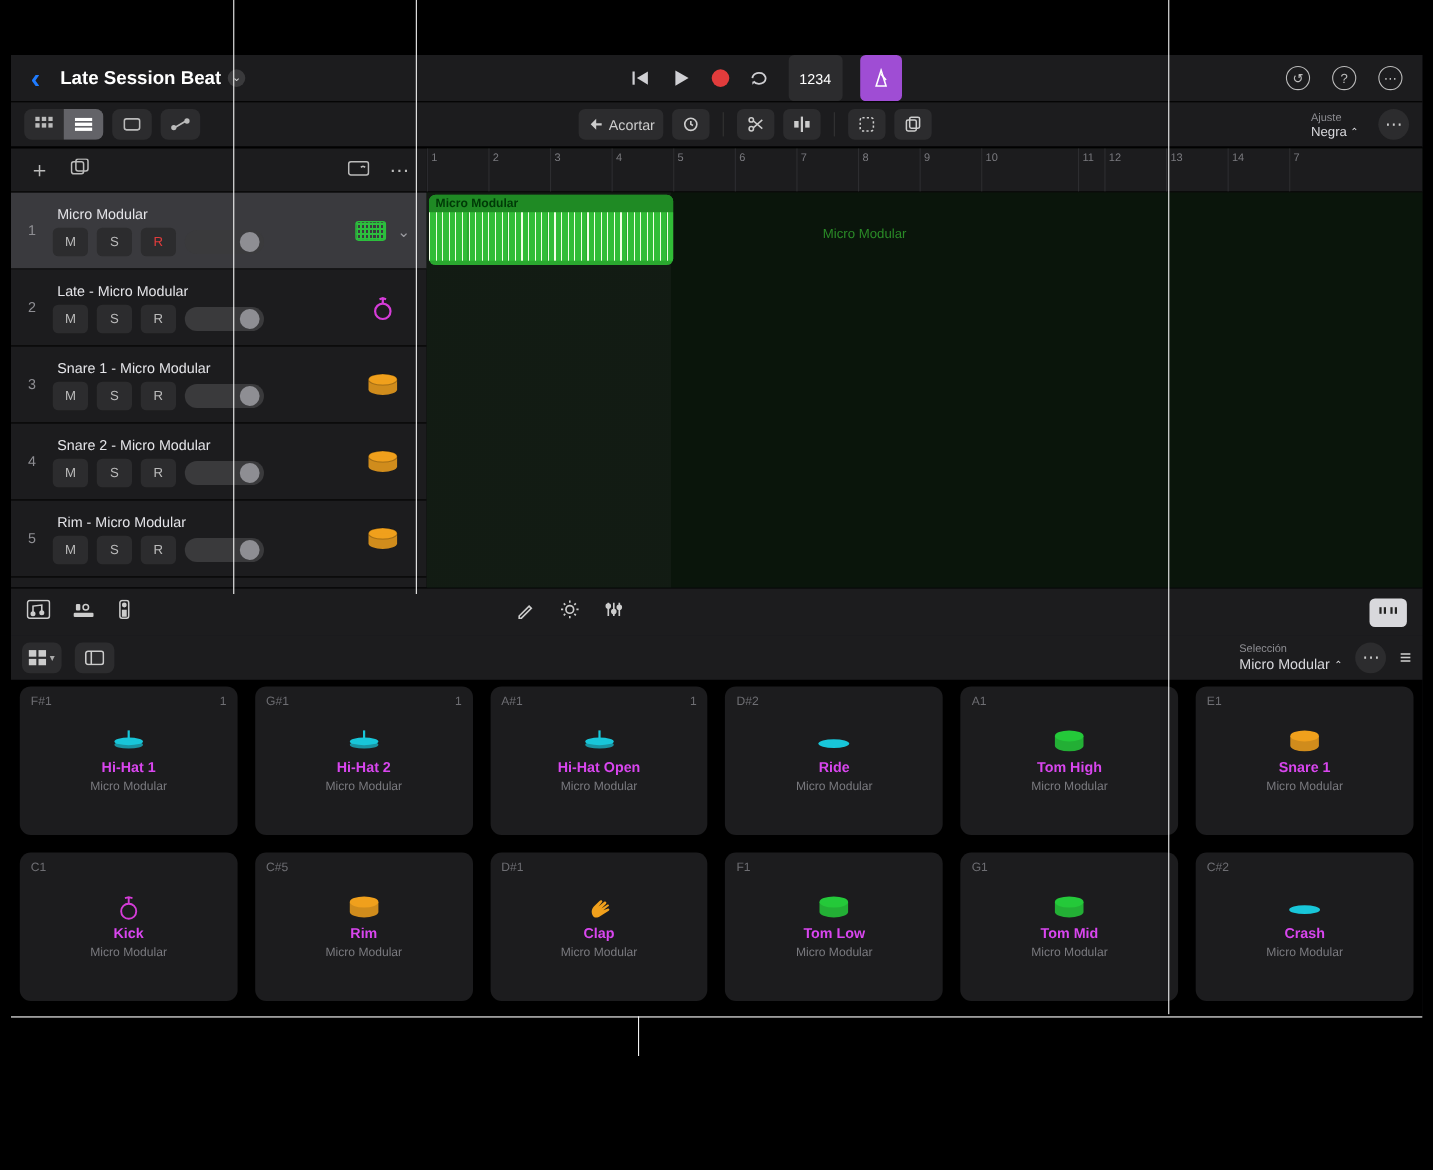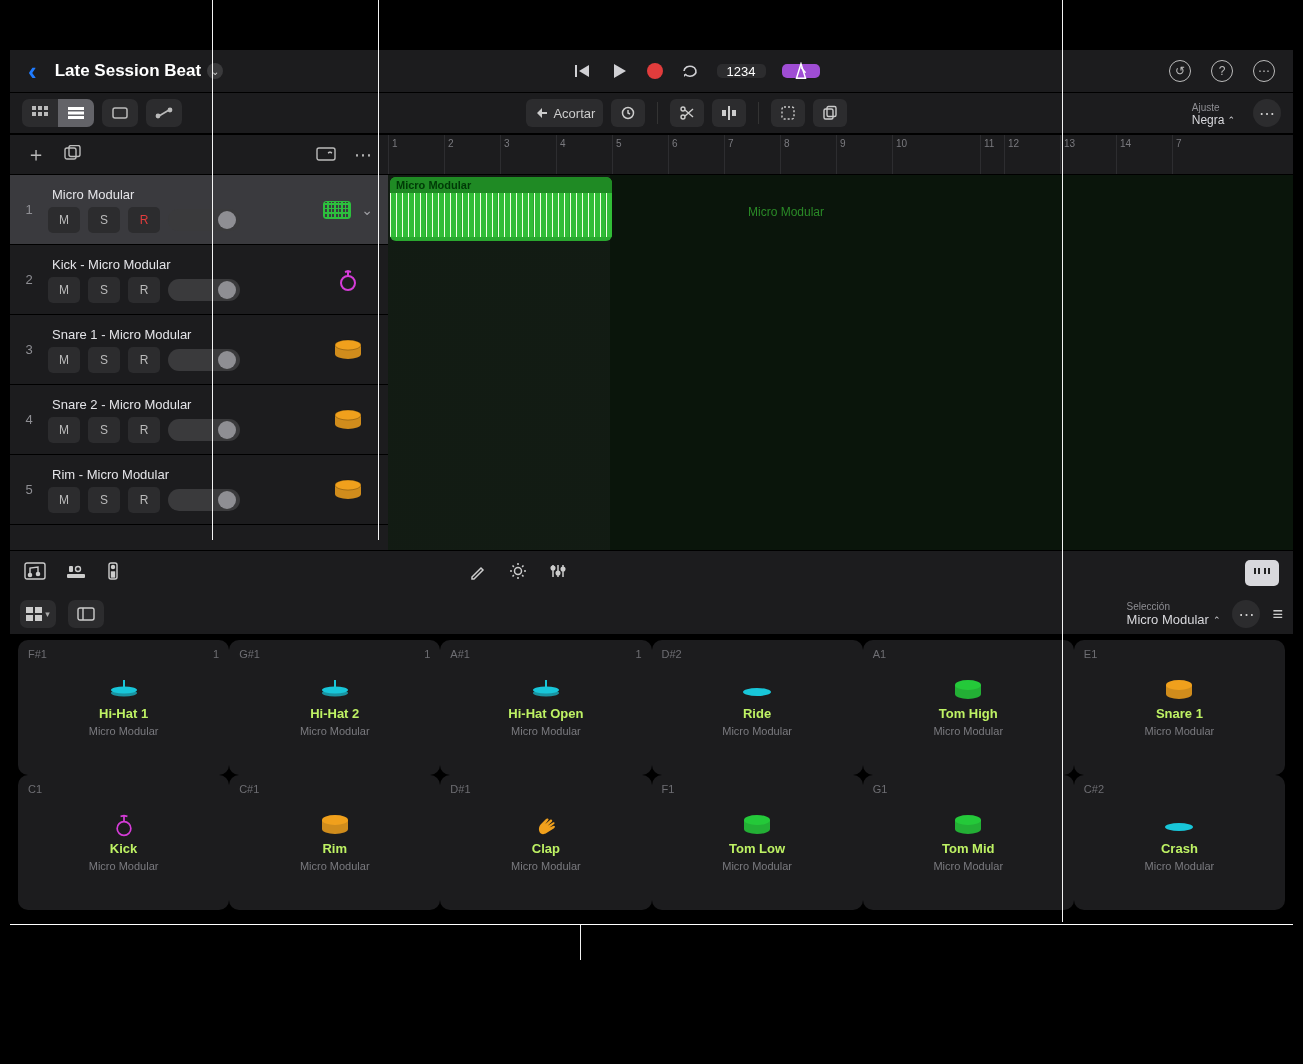--- a/index.html
+++ b/index.html
@@ -42,21 +42,21 @@
   .lcd {
     background:#000; border:1px solid #2b2b2e; border-radius:5px;
     height:30px; display:flex; align-items:center; padding:0 10px; gap:12px;
     font-variant-numeric: tabular-nums;
   }
   .lcd .pos1{color:#848488;font-size:15px;}
   .lcd .pos2{color:#848488;font-size:13px;}
   .lcd .tempo{color:#c9c9cd;font-size:14px;}
   .lcd .sig{display:flex;flex-direction:column;font-size:9px;line-height:10px;color:#a0a0a5;border-left:1px solid #333;padding-left:8px;}
   .pill {
-    background:#2c2c2e;border-radius:5px;height:14px;display:flex;align-items:center;padding:0 10px;font-size:13px;
+    background:#2c2c2e;border-radius:5px;height:42px;display:flex;align-items:center;padding:0 10px;font-size:13px;
   }
   .met-pill { background:#9f4dd4; color:#fff;}
   .right-icons{display:flex;gap:20px;align-items:center;}
   .circ-icon{width:22px;height:22px;border:1.5px solid #bbb;border-radius:50%;display:inline-flex;align-items:center;justify-content:center;font-size:12px;color:#bbb;}
 
   
   .toolbar2 {
     height:42px;background:#1c1c1e;border-top:1px solid #000;border-bottom:1px solid #000;
     display:flex;align-items:center;padding:0 12px;gap:8px;
   }
@@ -135,30 +135,30 @@
   }
   .pad-mode{display:flex;background:#2c2c2e;border-radius:9px;overflow:hidden;}
   .pad-mode .pm{height:28px;display:inline-flex;align-items:center;padding:0 14px;font-size:13px;color:#ccc;gap:6px;}
   .pad-mode .pm.active{background:#555;color:#fff;}
   .padbar .rlabel{margin-left:auto;display:flex;flex-direction:column;font-size:10px;color:#8e8e93;}
   .padbar .rlabel .v{font-size:13px;color:#d8d8dc;display:flex;align-items:center;gap:4px;}
 
   
   .pad-grid{
     background:#000; padding:6px 8px 14px;
-    display:grid;grid-template-columns:repeat(6,1fr);gap:0;
+    display:grid;grid-template-columns:repeat(6,1fr);gap:16px;
   }
   .pad{
     background:#1c1c1e;border-radius:10px;height:135px;position:relative;
     display:flex;flex-direction:column;align-items:center;justify-content:center;gap:4px;
     cursor:pointer;
   }
   .pad .note{position:absolute;top:8px;left:10px;font-size:11px;color:#6e6e73;}
   .pad .badge{position:absolute;top:8px;right:10px;font-size:11px;color:#6e6e73;}
-  .pad .pname{font-size:13px;font-weight:600;color:#bef264;}
+  .pad .pname{font-size:13px;font-weight:600;color:#d946ef;}
   .pad .psub{font-size:11px;color:#7a7a7f;}
   .pad svg{width:32px;height:24px;}
 
   
   .guide-v{position:absolute;top:0;bottom:104px;width:1px;background:#fff;opacity:.95;}
   .guide-h{position:absolute;left:10px;right:10px;height:1px;background:#fff;}
 
 </style>
 </head>
 <body>
@@ -332,21 +332,21 @@
               </div>
             </div>
             <div class="iconcol">
               <span class="grid-icon"></span>
               <span class="chev">⌄</span>
             </div>
           </div>
           <div class="track">
             <div class="num">2</div>
             <div class="body">
-              <div class="name">Kick - Micro Modular</div>
+              <div class="name">Late - Micro Modular</div>
               <div class="ctrls">
                 <span class="msr">M</span>
                 <span class="msr">S</span>
                 <span class="msr">R</span>
                 <span class="vol"></span>
               </div>
             </div>
             <div class="iconcol">
               <svg class="kick-icon" viewBox="0 0 24 24" fill="none" stroke="#d53cd8" stroke-width="2">
                 <circle cx="12" cy="15" r="7"></circle>
@@ -589,21 +589,21 @@
       <div class="pad">
         <span class="note">C1</span>
         <svg viewBox="0 0 32 28" fill="none" stroke="#d53cd8" stroke-width="2">
           <circle cx="16" cy="18" r="8"></circle>
           <path d="M16 10V3M12 4l4-1 4 1"></path>
         </svg>
         <div class="pname">Kick</div>
         <div class="psub">Micro Modular</div>
       </div>
       <div class="pad">
-        <span class="note">C#1</span>
+        <span class="note">C#5</span>
         <svg viewBox="0 0 32 24">
           <ellipse cx="16" cy="7" rx="13" ry="5" fill="#f0a01c"></ellipse>
           <path d="M3 7v9a13 5 0 0 0 26 0V7" fill="#f0a01c" opacity=".85"></path>
         </svg>
         <div class="pname">Rim</div>
         <div class="psub">Micro Modular</div>
       </div>
       <div class="pad">
         <span class="note">D#1</span>
         <svg viewBox="0 0 32 28" fill="#f0a01c">

